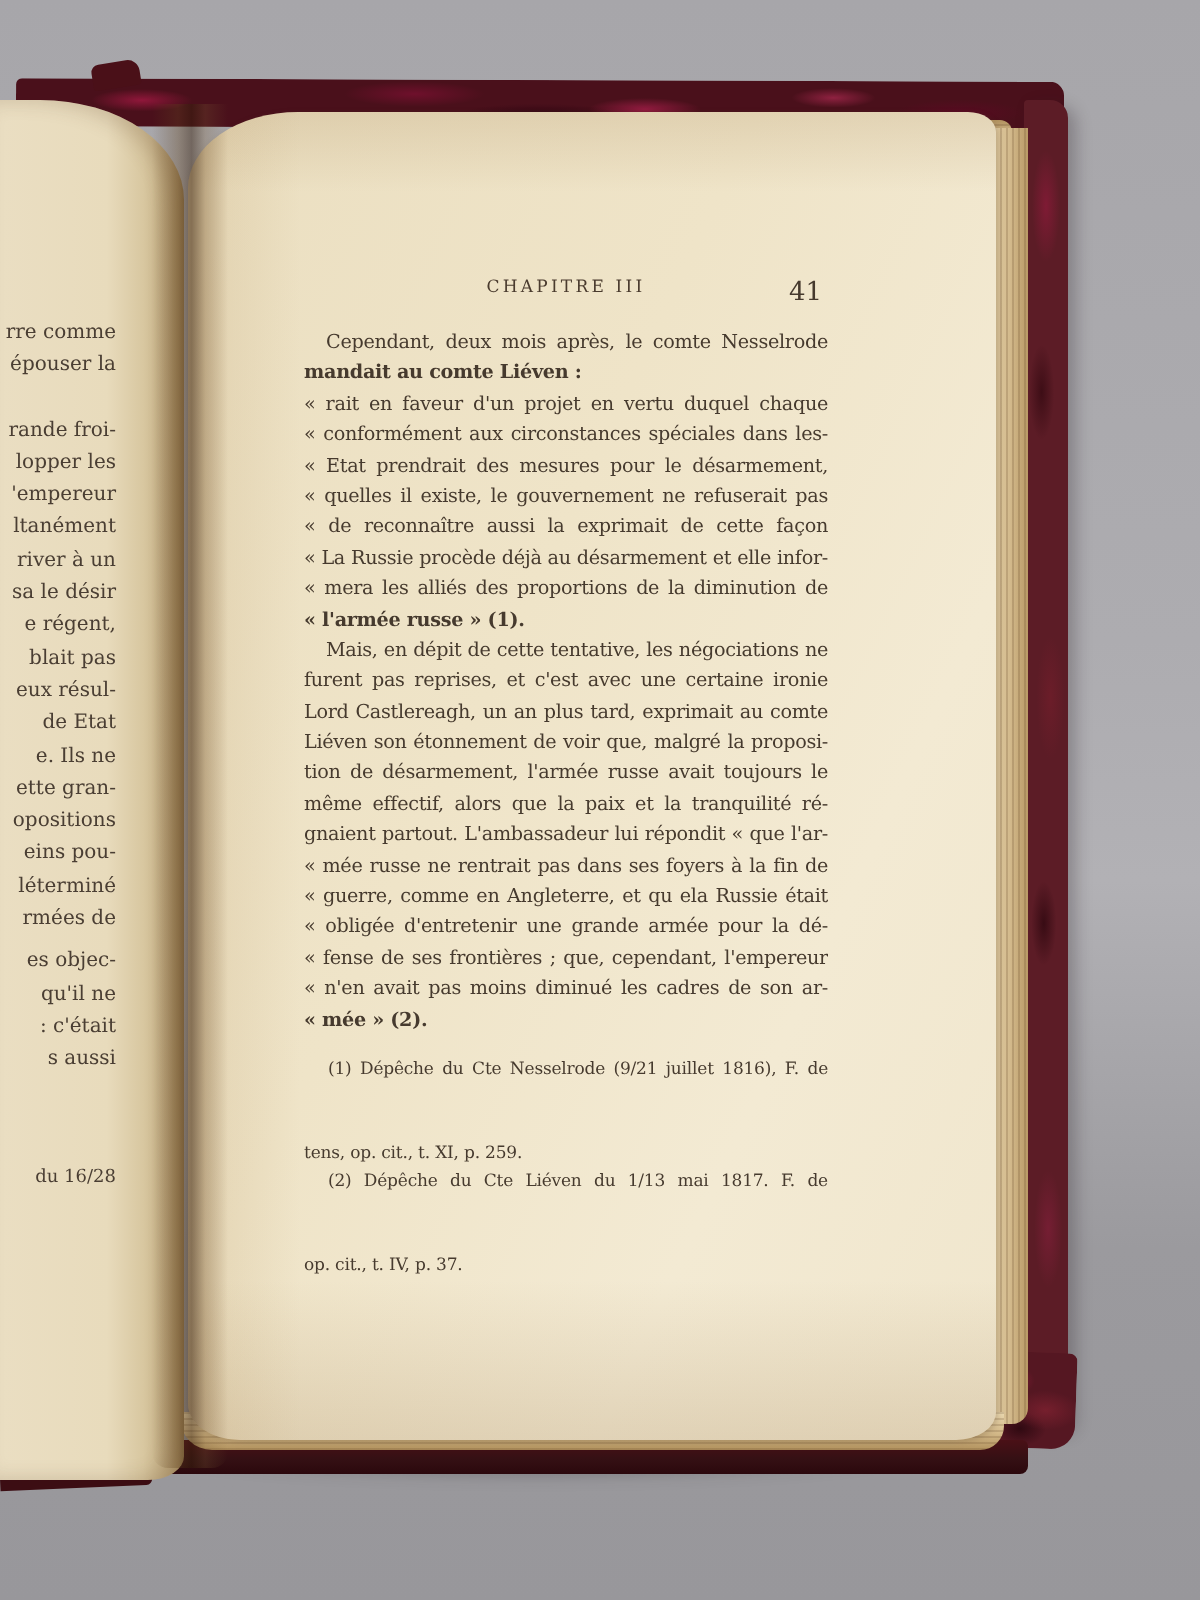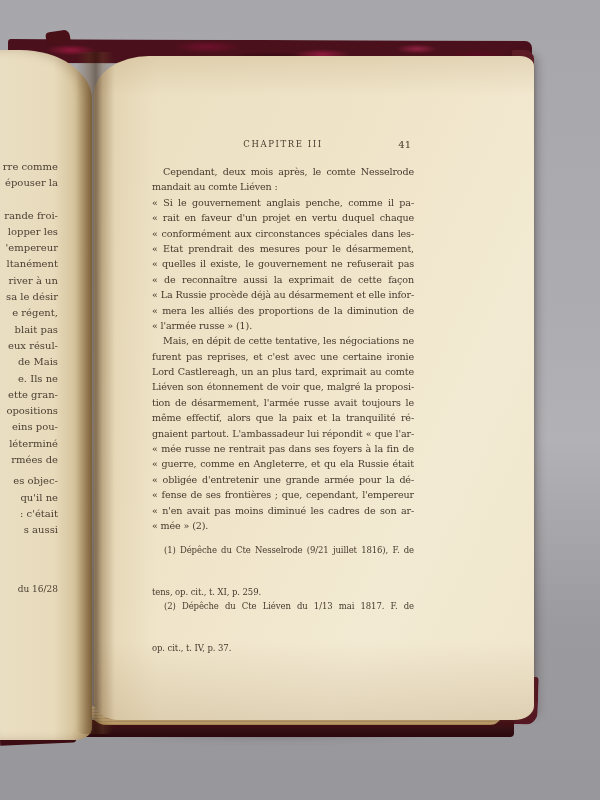--- a/index.html
+++ b/index.html
@@ -86,31 +86,31 @@
   .left-text .gap-large{margin-top:42px;}
   .left-text .foot{font-size:9px;}
 
   
   .page-right{position:absolute;left:94px;top:56px;width:404px;height:664px;
     border-radius:55px 14px 20px 26px / 38px 10px 14px 18px;
     background:
       linear-gradient(90deg,rgba(150,115,70,.38) 0%,rgba(190,160,110,.16) 5%,rgba(0,0,0,0) 14%),
       linear-gradient(180deg,rgba(160,125,75,.18) 0%,rgba(0,0,0,0) 6%,rgba(0,0,0,0) 88%,rgba(150,115,70,.2) 100%),
       linear-gradient(115deg,#ebdfc1 0%,#efe4c8 40%,#f3ead3 72%,#f0e6cd 100%);
-    box-shadow:1px 1px 3px rgba(80,60,40,.25);padding-left:36px;}
+    box-shadow:1px 1px 3px rgba(80,60,40,.25);}
 
   .text-block{position:absolute;left:58px;top:83px;width:262px;color:#463a2e;}
   .header{position:relative;height:13px;}
   .chapter{display:block;text-align:center;font-size:8.5px;letter-spacing:1.6px;color:#4a3b2e;}
-  .pagenum{position:absolute;right:3px;top:0;font-size:10px;}
+  .pagenum{position:absolute;right:3px;top:0;font-size:13px;}
 
   .main-lines{margin-top:12px;}
   .tline{height:15.4px;line-height:15.4px;font-size:9.6px;letter-spacing:-.15px;
     text-align:justify;text-align-last:justify;overflow:hidden;}
-  .tline.end{text-align-last:left;}
+  .tline.end{text-align-last:left;font-weight:bold;}
   .tline.indent{text-indent:11px;}
 
   .footnotes{margin-top:10px;}
   .fline{height:14px;line-height:14px;font-size:8.5px;letter-spacing:-.1px;
     text-align:justify;text-align-last:justify;overflow:hidden;}
   .fline.end{text-align-last:left;margin-top:28px;}
   .fline.indent{text-indent:12px;}
 
   
   .gutter{position:absolute;left:76px;top:52px;width:38px;height:682px;
@@ -142,21 +142,21 @@
           <div class="frag">épouser la</div>
           <div class="frag gap-blank">rande froi-</div>
           <div class="frag">lopper les</div>
           <div class="frag">'empereur</div>
           <div class="frag">ltanément</div>
           <div class="frag">river à un</div>
           <div class="frag">sa le désir</div>
           <div class="frag">e régent,</div>
           <div class="frag">blait pas</div>
           <div class="frag">eux résul-</div>
-          <div class="frag">de Mais</div>
+          <div class="frag">de Etat</div>
           <div class="frag">e. Ils ne</div>
           <div class="frag">ette gran-</div>
           <div class="frag">opositions</div>
           <div class="frag">eins pou-</div>
           <div class="frag">léterminé</div>
           <div class="frag">rmées de</div>
           <div class="frag gap-small">es objec-</div>
           <div class="frag">qu'il ne</div>
           <div class="frag">: c'était</div>
           <div class="frag">s aussi</div>
@@ -166,21 +166,20 @@
 
     <div class="page-right">
       <div class="text-block">
         <div class="header">
           <span class="chapter">CHAPITRE III</span>
           <span class="pagenum">41</span>
         </div>
         <div class="main-lines">
             <div class="tline indent">Cependant, deux mois après, le comte Nesselrode</div>
             <div class="tline end">mandait au comte Liéven :</div>
-            <div class="tline">« Si le gouvernement anglais penche, comme il pa-</div>
             <div class="tline">« rait en faveur d'un projet en vertu duquel chaque</div>
             <div class="tline">« conformément aux circonstances spéciales dans les-</div>
             <div class="tline">« Etat prendrait des mesures pour le désarmement,</div>
             <div class="tline">« quelles il existe, le gouvernement ne refuserait pas</div>
             <div class="tline">« de reconnaître aussi la exprimait de cette façon d'agir.</div>
             <div class="tline">« La Russie procède déjà au désarmement et elle infor-</div>
             <div class="tline">« mera les alliés des proportions de la diminution de</div>
             <div class="tline end">« l'armée russe » (1).</div>
             <div class="tline indent">Mais, en dépit de cette tentative, les négociations ne</div>
             <div class="tline">furent pas reprises, et c'est avec une certaine ironie que</div>

